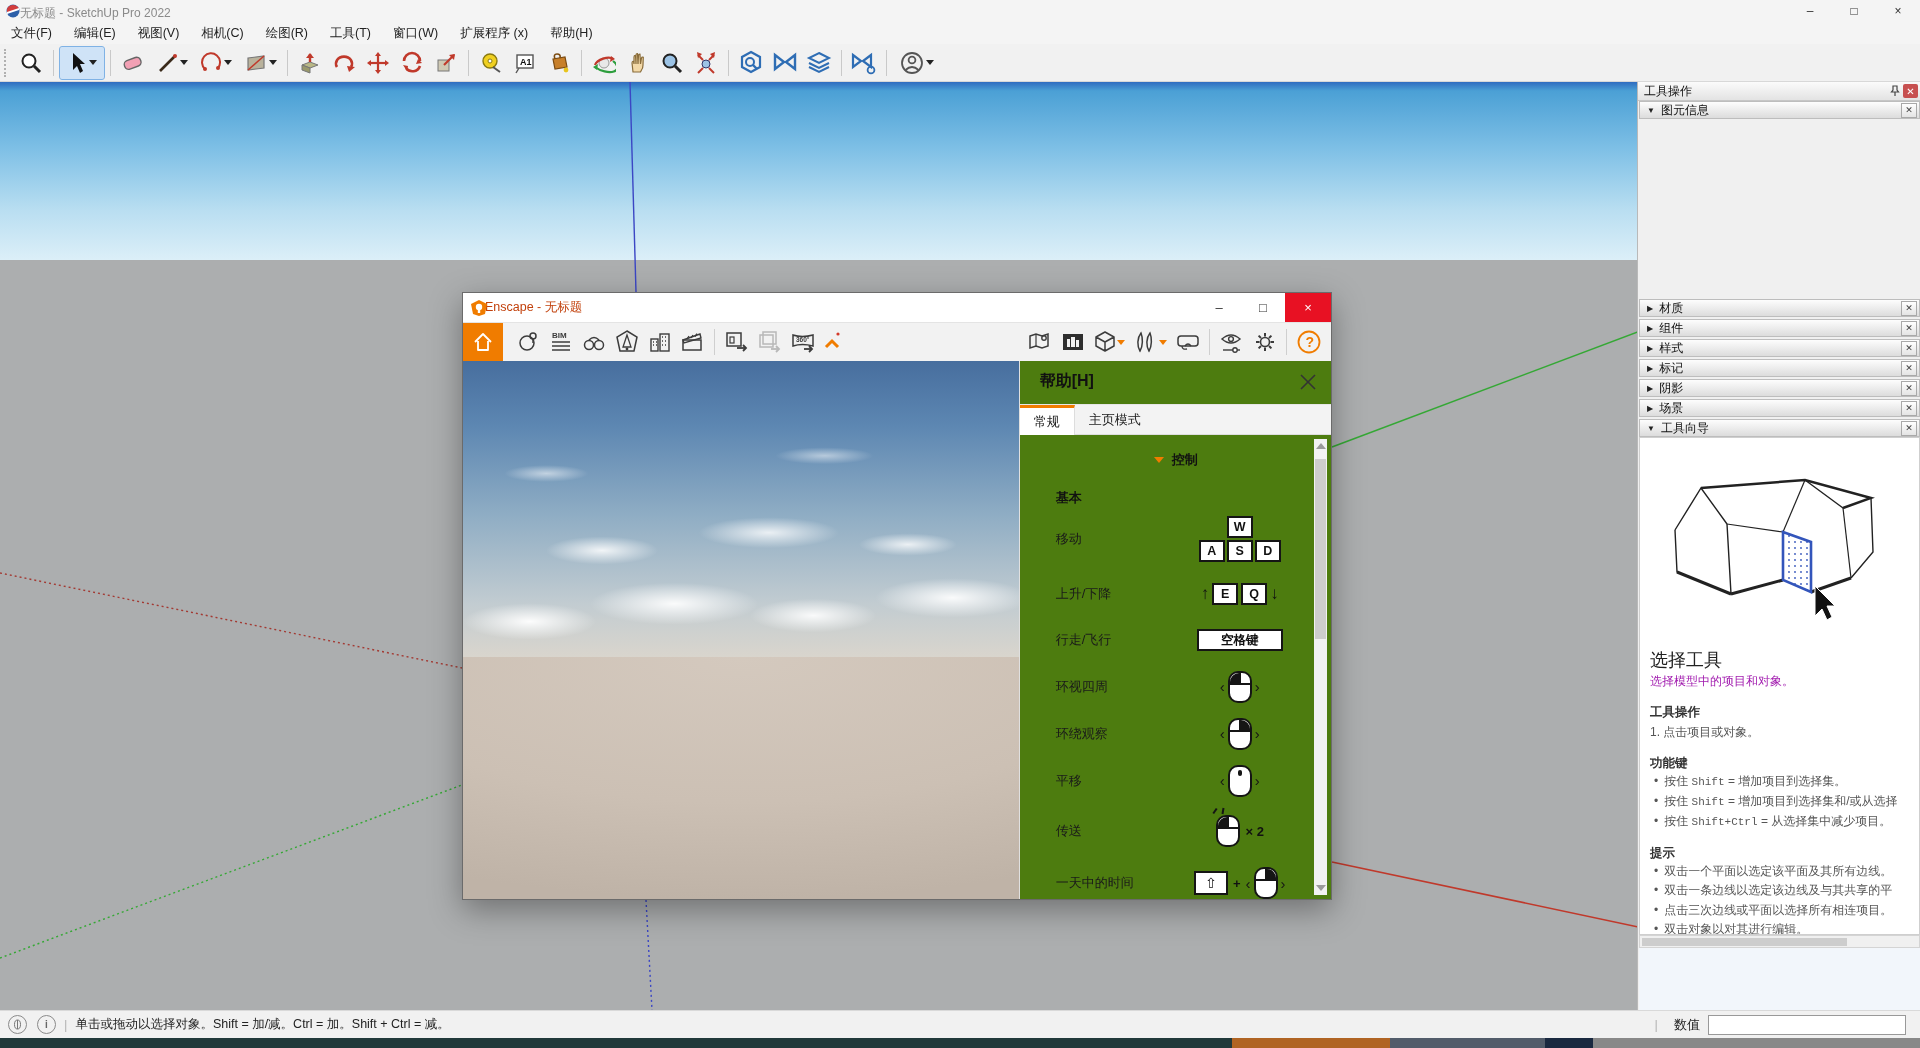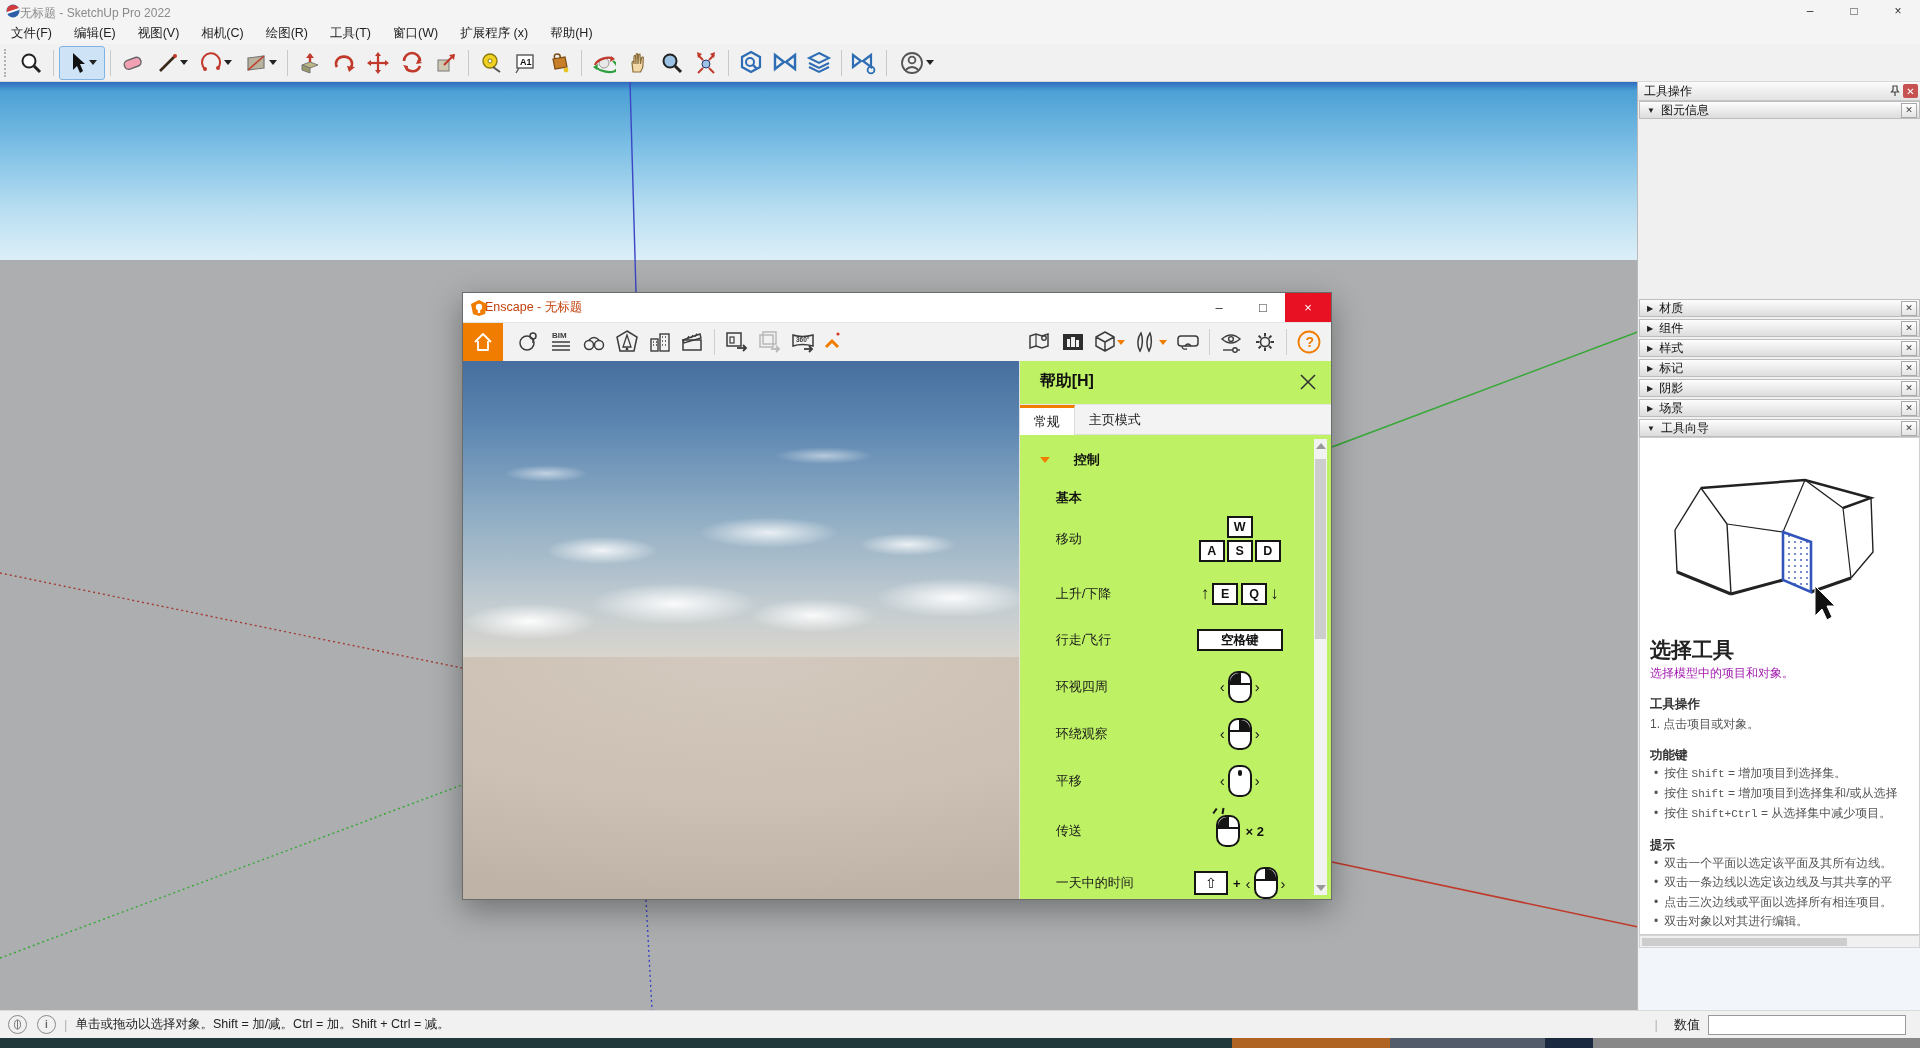--- a/index.html
+++ b/index.html
@@ -48,29 +48,29 @@
       radial-gradient(ellipse 110px 28px at 88% 80%, rgba(255,255,255,.92), rgba(255,255,255,0) 70%),
       radial-gradient(ellipse 80px 20px at 25% 64%, rgba(255,255,255,.85), rgba(255,255,255,0) 70%),
       radial-gradient(ellipse 100px 22px at 55% 58%, rgba(255,255,255,.8), rgba(255,255,255,0) 70%),
       radial-gradient(ellipse 70px 16px at 80% 62%, rgba(255,255,255,.8), rgba(255,255,255,0) 70%),
       radial-gradient(ellipse 60px 12px at 15% 38%, rgba(255,255,255,.55), rgba(255,255,255,0) 70%),
       radial-gradient(ellipse 70px 12px at 65% 32%, rgba(255,255,255,.5), rgba(255,255,255,0) 70%),
       linear-gradient(180deg,#476e9e 0%,#5d87b2 22%,#8fadc4 52%,#c2ccd1 82%,#d9d5cd 100%);}
   .render-ground{position:absolute;left:0;top:296px;width:100%;height:242px;
     background:radial-gradient(ellipse 120% 100% at 50% 0%, #d4c9be 0%, #ccc0b4 60%, #bfb3a7 100%);}
   
-  .help{width:313px;height:100%;background:#bef264;border-left:1px solid #e0e0e0;position:relative;box-sizing:border-box;overflow:hidden;}
+  .help{width:313px;height:100%;background:#4d7c0f;border-left:1px solid #e0e0e0;position:relative;box-sizing:border-box;overflow:hidden;}
   .help-title-row{position:absolute;left:0;top:0;width:100%;height:44px;border-bottom:1px solid #e6e6e6;box-sizing:border-box;}
   .help-title{position:absolute;left:20px;top:10px;font-size:16px;font-weight:bold;color:#111;}
   .help-close{position:absolute;right:14px;top:12px;width:18px;height:18px;}
   .tabs{position:absolute;left:0;top:44px;width:100%;height:30px;background:#f3f3f3;display:flex;border-bottom:1px solid #ddd;box-sizing:border-box;}
   .tab{padding:0 14px;display:flex;align-items:center;font-size:13px;color:#222;}
   .tab.active{background:#fff;border-top:3px solid #f07c00;border-right:1px solid #ddd;margin-bottom:-1px;font-weight:normal;}
   .help-body{position:absolute;left:0;top:74px;width:292px;height:464px;overflow:hidden;}
-  .hsection{display:flex;align-items:center;gap:24px;margin:16px 0 0 20px;font-size:13px;font-weight:bold;color:#111;}
+  .hsection{display:flex;align-items:center;gap:8px;margin:16px 0 0 20px;font-size:13px;font-weight:bold;color:#111;justify-content:center;}
   .tri-orange{width:0;height:0;border-left:5px solid transparent;border-right:5px solid transparent;border-top:6px solid #f07c00;}
   .hsub{margin:20px 0 0 36px;font-size:13px;font-weight:bold;color:#111;}
   .hrow{display:flex;align-items:center;margin-left:36px;margin-right:6px;}
   .hlabel{font-size:13px;color:#1a1a1a;flex:1;}
   .hkeys{width:132px;display:flex;align-items:center;justify-content:center;gap:3px;}
   .key{min-width:16px;height:18px;border:2px solid #151515;background:#fff;display:inline-flex;align-items:center;justify-content:center;
        font-weight:bold;font-size:12.5px;color:#111;padding:0 3px;}
   .key.space{min-width:76px;}
   .wasd{display:flex;flex-direction:column;align-items:center;gap:2px;}
   .wasd .row2{display:flex;gap:2px;}
@@ -98,21 +98,21 @@
   .pinbox{margin-left:auto;width:16px;height:15px;display:flex;align-items:center;justify-content:center;}
   .redx{width:15px;height:14px;background:#c75050;color:#fff;font-size:10px;font-weight:bold;display:flex;align-items:center;justify-content:center;margin-right:2px;border-radius:2px;}
   .sec-head{position:absolute;left:1px;width:281px;height:18px;background:linear-gradient(#fdfdfd,#dcdcdc);border:1px solid #bdbdbd;box-sizing:border-box;display:flex;align-items:center;}
   .sec-tri{font-size:8px;color:#222;margin:0 6px 0 7px;}
   .sec-label{font-size:12px;color:#111;}
   .sec-x{margin-left:auto;margin-right:2px;width:14px;height:13px;background:linear-gradient(#fff,#e4e4e4);border:1px solid #a9a9a9;color:#444;font-size:9px;font-weight:bold;display:flex;align-items:center;justify-content:center;}
   .entity-body{position:absolute;left:1px;top:37px;width:281px;height:178px;background:#fff;border:1px solid #cfcfcf;border-top:none;box-sizing:border-box;}
   .entity-empty{font-size:13px;font-weight:bold;color:#111;margin:8px 0 0 10px;}
   .instructor-body{position:absolute;left:1px;top:355px;width:281px;height:498px;background:#fff;border:1px solid #cfcfcf;box-sizing:border-box;overflow:hidden;}
   .inst-pad{padding:6px 8px 0 10px;}
-  .inst-title{font-size:21px;font-weight:bold;color:#222;margin-top:2px;}
+  .inst-title{font-size:18px;font-weight:normal;color:#222;margin-top:14px;}
   .inst-sub{font-size:12px;color:#a21caf;margin-top:1px;}
   .inst-h{font-size:12.5px;font-weight:bold;color:#333;margin-top:14px;}
   .inst-t{font-size:12px;color:#555;margin-top:3px;line-height:1.45;}
   .bullet{display:flex;font-size:12px;color:#555;line-height:1.6;white-space:nowrap;}
   .bullet .dot{margin:0 6px 0 4px;}
   .mono{font-family:"Liberation Mono","DejaVu Sans Mono",monospace;font-size:11px;}
   .hscroll{position:absolute;left:1px;top:853px;width:281px;height:13px;background:#f0f0f0;border:1px solid #d4d4d4;box-sizing:border-box;}
   .hthumb{position:absolute;left:2px;top:2px;width:205px;height:8px;background:#cdcdcd;}
   .tray-blank{position:absolute;left:1px;top:866px;width:281px;height:62px;background:#f2f6fb;}
   

